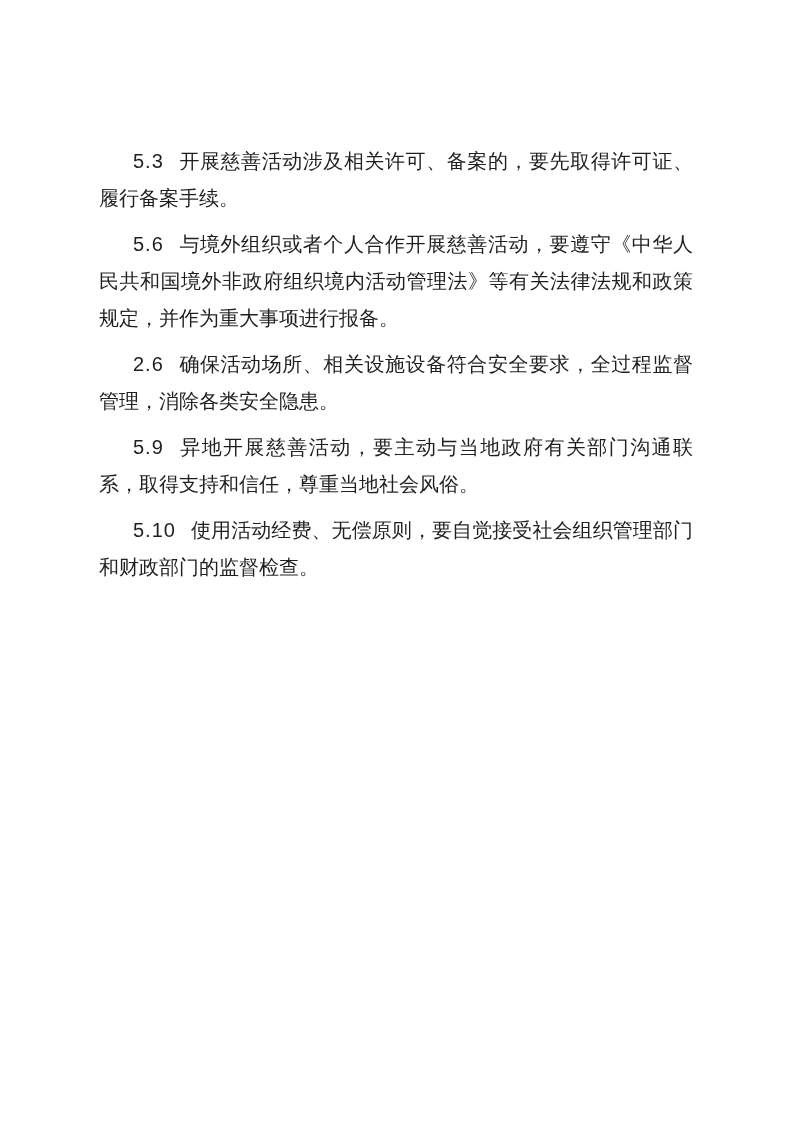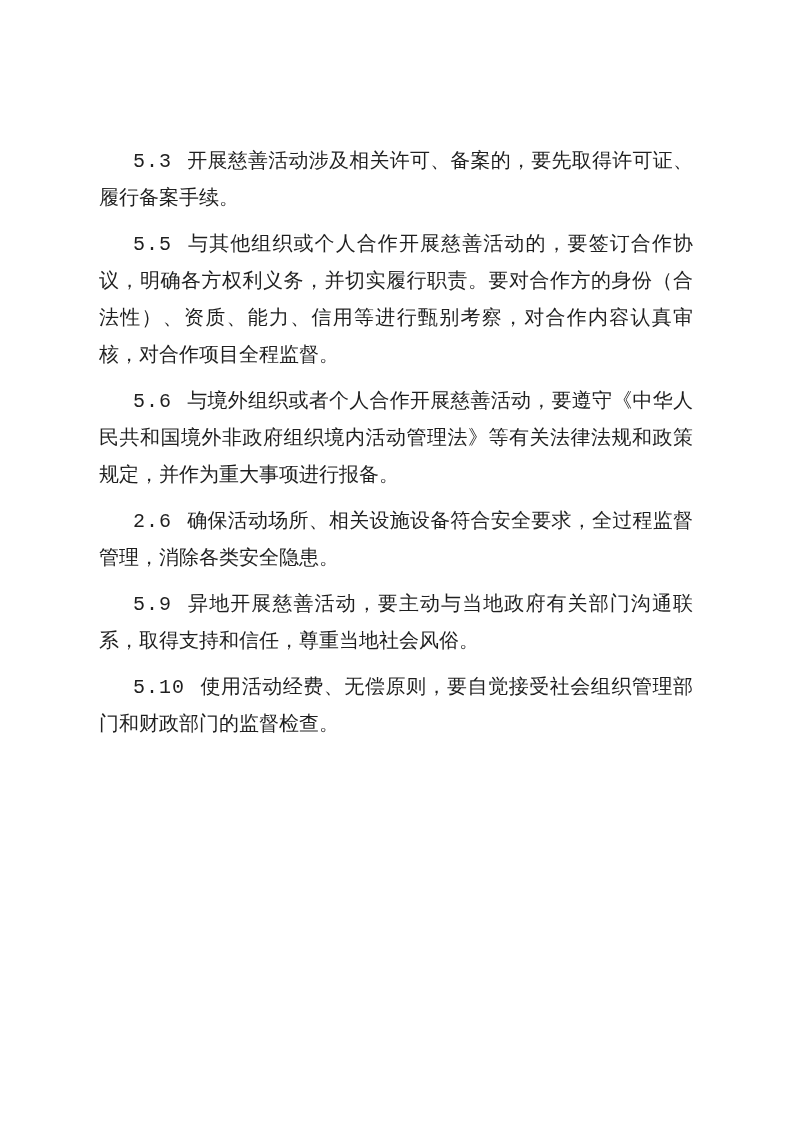--- a/index.html
+++ b/index.html
@@ -6,21 +6,21 @@
     margin: 0;
     padding: 0;
     background: #ffffff;
   }
   .page {
     position: relative;
     width: 793px;
     height: 922px;
     background: #ffffff;
     overflow: hidden;
-    font-family: Liberation Mono, monospace;
+    font-family: Liberation Sans, sans-serif;
   }
   .content {
     position: absolute;
     left: 99px;
     top: 143px;
     width: 594px;
   }
   .para {
     margin: 0 0 9px 0;
     font-size: 20px;
@@ -49,23 +49,20 @@
 <body>
 
 <div class="page">
   <div class="content">
 
     <p class="para">
       <span class="clause-num">5.3</span><span>开展慈善活动涉及相关许可、备案的，要先取得许可证、履行备案手续。</span>
     </p>
 
 
-    <p class="para">
-      <span class="clause-num">5.5</span><span>与其他组织或个人合作开展慈善活动的，要签订合作协议，明确各方权利义务，并切实履行职责。要对合作方的身份（合法性）、资质、能力、信用等进行甄别考察，对合作内容认真审核，对合作项目全程监督。</span>
-    </p>
 
     <p class="para">
       <span class="clause-num">5.6</span><span>与境外组织或者个人合作开展慈善活动，要遵守《中华人民共和国境外非政府组织境内活动管理法》等有关法律法规和政策规定，并作为重大事项进行报备。</span>
     </p>
 
     <p class="para">
       <span class="clause-num">2.6</span><span>确保活动场所、相关设施设备符合安全要求，全过程监督管理，消除各类安全隐患。</span>
     </p>
 
 

